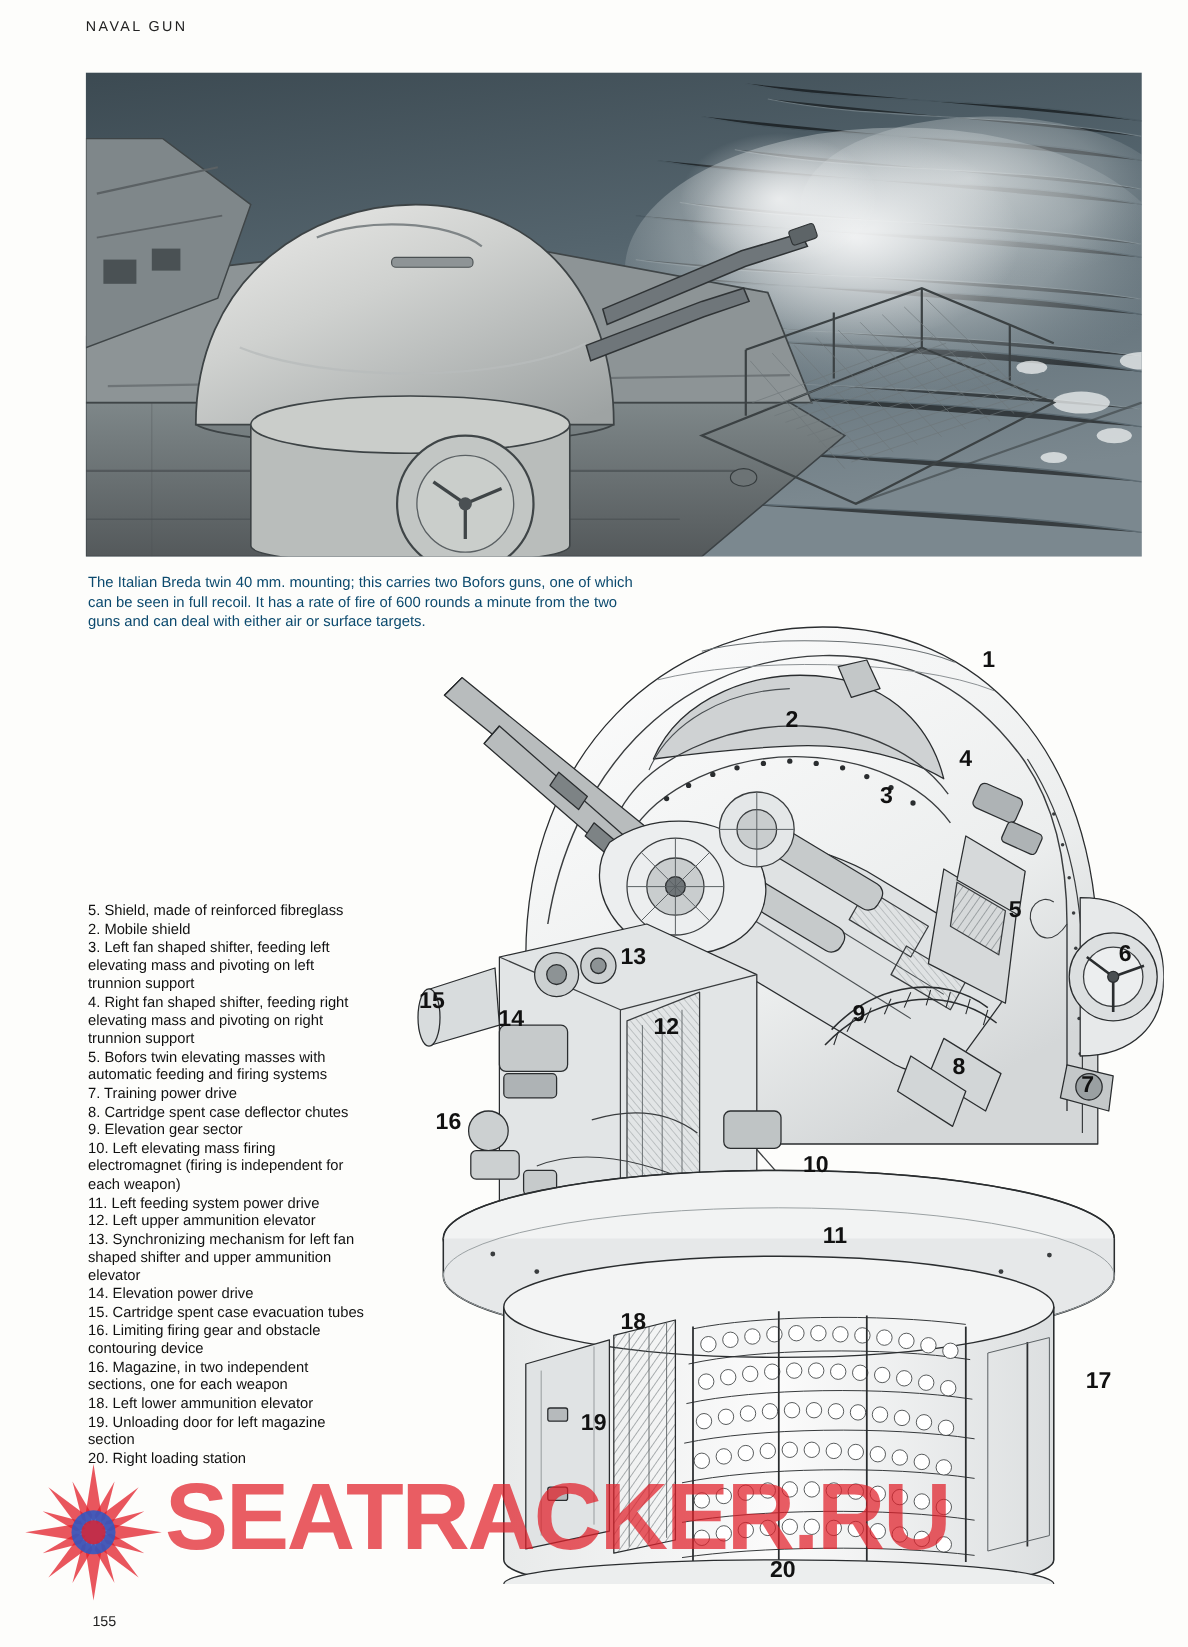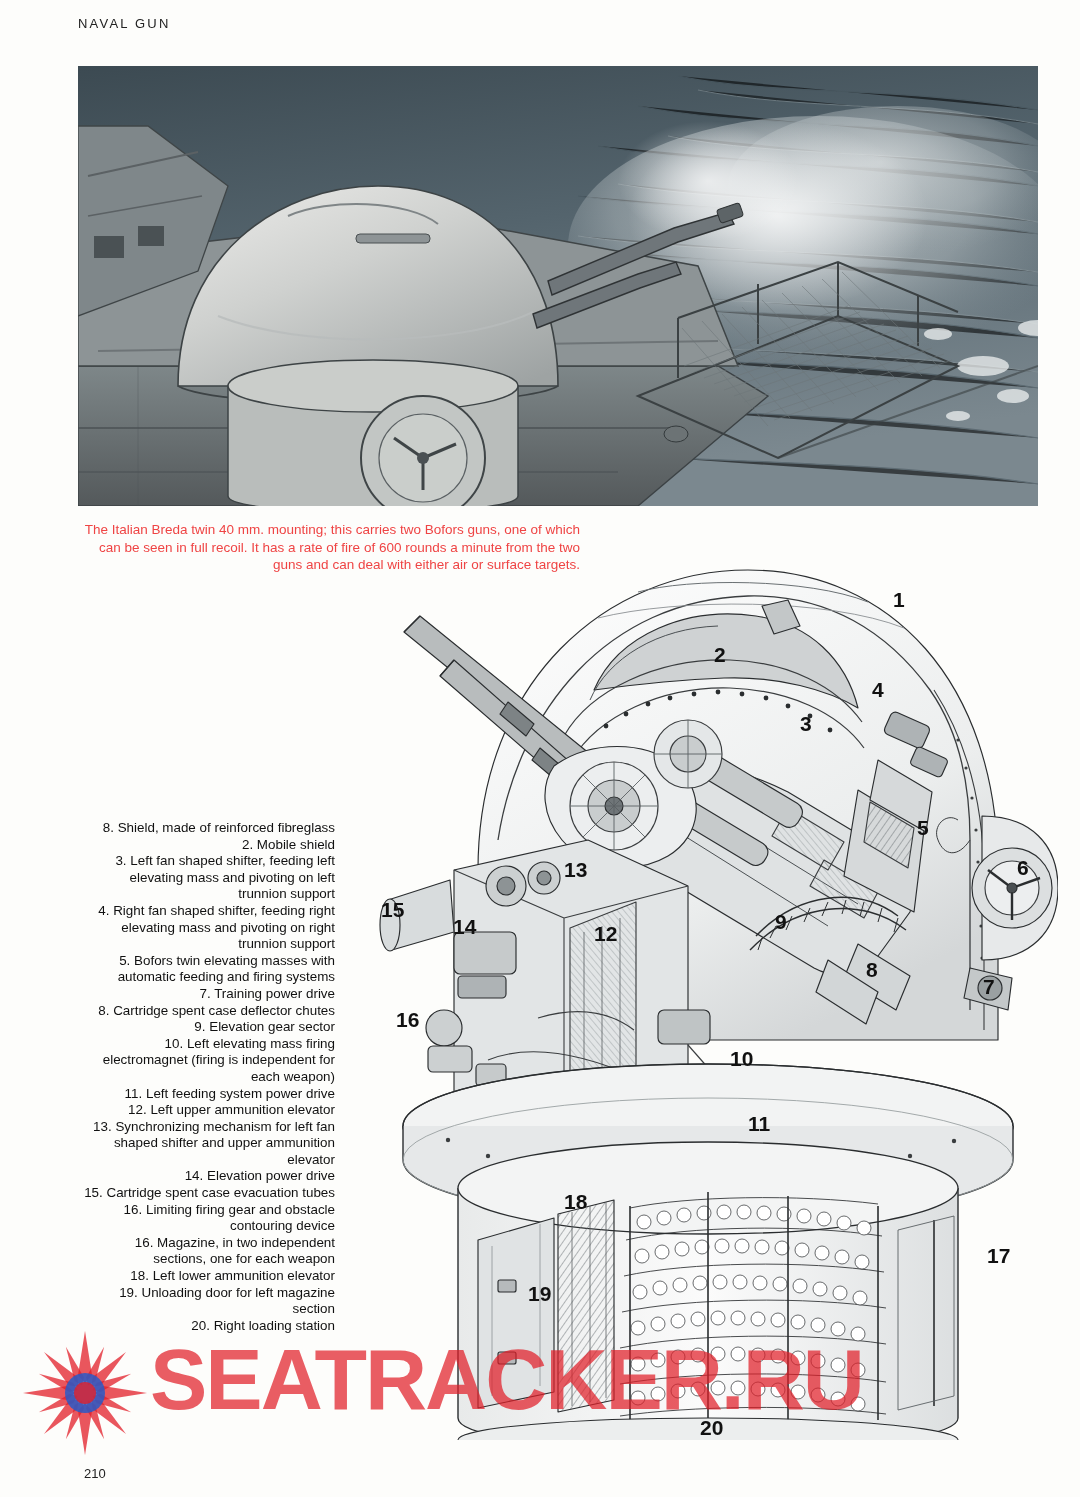--- a/index.html
+++ b/index.html
@@ -4,39 +4,39 @@
 <style>
   html,body{margin:0;padding:0;}
   body{
     width:1080px;height:1497px;
     background:#fdfdfb;
     font-family:"Liberation Sans", sans-serif;
     color:#1a1a1a;
     overflow:hidden;
     position:relative;
   }
-  .page{position:relative;width:1080px;height:1497px;text-align:right;}
+  .page{position:relative;width:1080px;height:1497px;}
 
   
   .running-head{
     position:absolute;left:78px;top:16px;
     font-size:13px;letter-spacing:2.2px;font-weight:400;color:#222;
   }
 
   
   .photo{
     position:absolute;left:78px;top:66px;width:960px;height:440px;
     overflow:hidden;background:#9aa3a8;
   }
   .photo svg{display:block;}
 
   
   .caption{
     position:absolute;left:80px;top:521px;width:500px;
-    font-size:13.5px;line-height:17.5px;color:#ef4444;
+    font-size:13.5px;line-height:17.5px;color:#0c4a6e;
   }
 
   
   .keylist{
     position:absolute;left:80px;top:820px;width:255px;
     font-size:13.4px;line-height:16.6px;color:#111;
   }
   .keylist .k{margin:0;}
 
   
@@ -194,21 +194,21 @@
 
       <path d="M700,392 L960,300" stroke="#3b4143" stroke-width="2" fill="none" opacity="0.6"></path>
 
       <ellipse cx="598" cy="368" rx="12" ry="8" fill="#6c7375" stroke="#343a3c" stroke-width="1"></ellipse>
     </svg>
   </div>
 
   <div class="caption">The Italian Breda twin 40 mm. mounting; this carries two Bofors guns, one of which can be seen in full recoil. It has a rate of fire of 600 rounds a minute from the two guns and can deal with either air or surface targets.</div>
 
   <div class="keylist">
-    <p class="k">8.  Shield, made of reinforced fibreglass</p>
+    <p class="k">5.  Shield, made of reinforced fibreglass</p>
     <p class="k">2.  Mobile shield</p>
     <p class="k">3.  Left fan shaped shifter, feeding left elevating mass and pivoting on left trunnion support</p>
     <p class="k">4.  Right fan shaped shifter, feeding right elevating mass and pivoting on right trunnion support</p>
     <p class="k">5.  Bofors twin elevating masses with automatic feeding and firing systems</p>
     <p class="k">7.  Training power drive</p>
     <p class="k">8.  Cartridge spent case deflector chutes</p>
     <p class="k">9.  Elevation gear sector</p>
     <p class="k">10.  Left elevating mass firing electromagnet (firing is independent for each weapon)</p>
     <p class="k">11.  Left feeding system power drive</p>
     <p class="k">12.  Left upper ammunition elevator</p>
@@ -567,21 +567,21 @@
   <div class="calloutnum" style="left:594px;top:922px">12</div>
   <div class="calloutnum" style="left:564px;top:858px">13</div>
   <div class="calloutnum" style="left:453px;top:915px">14</div>
   <div class="calloutnum" style="left:381px;top:898px">15</div>
   <div class="calloutnum" style="left:396px;top:1008px">16</div>
   <div class="calloutnum" style="left:987px;top:1244px">17</div>
   <div class="calloutnum" style="left:564px;top:1190px">18</div>
   <div class="calloutnum" style="left:528px;top:1282px">19</div>
   <div class="calloutnum" style="left:700px;top:1416px">20</div>
 
-  <div class="folio">210</div>
+  <div class="folio">155</div>
 
   <div class="wm-star">
     <svg width="130" height="130" viewBox="0 0 130 130" xmlns="http://www.w3.org/2000/svg">
       <g transform="translate(65,65)">
         <g fill="rgba(225,30,40,0.75)">
           <path d="M0,-62 L7,-18 L0,-10 L-7,-18 Z"></path>
           <path d="M0,62 L7,18 L0,10 L-7,18 Z"></path>
           <path d="M-62,0 L-18,7 L-10,0 L-18,-7 Z"></path>
           <path d="M62,0 L18,7 L10,0 L18,-7 Z"></path>
           <g transform="rotate(45)">

